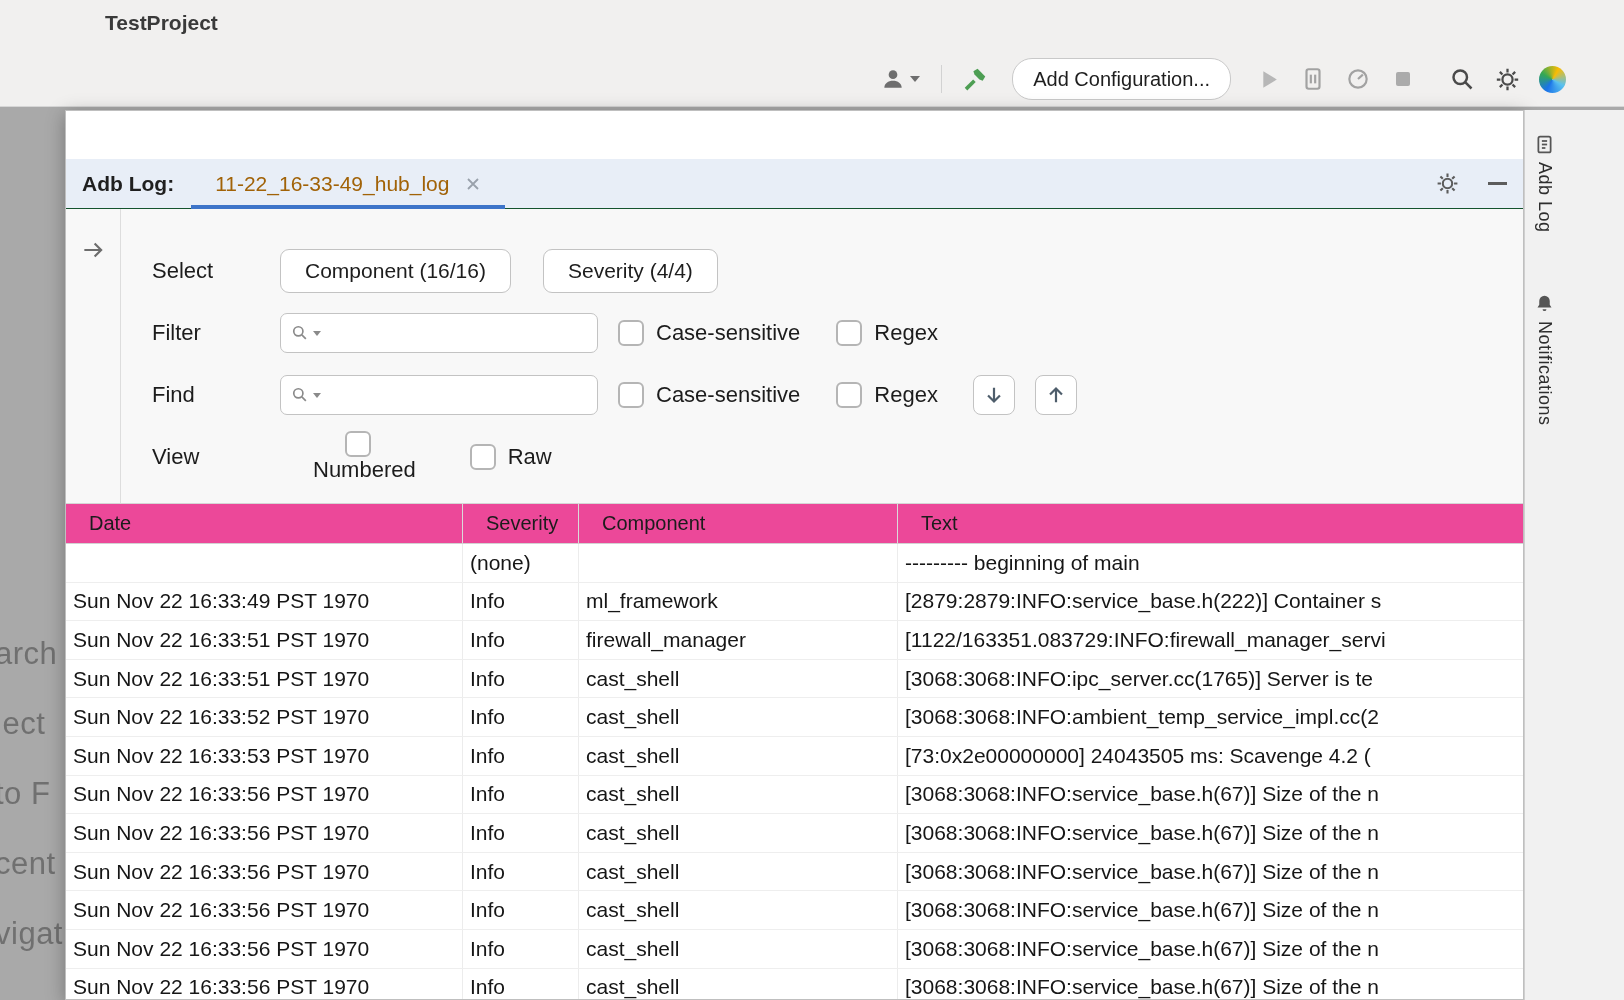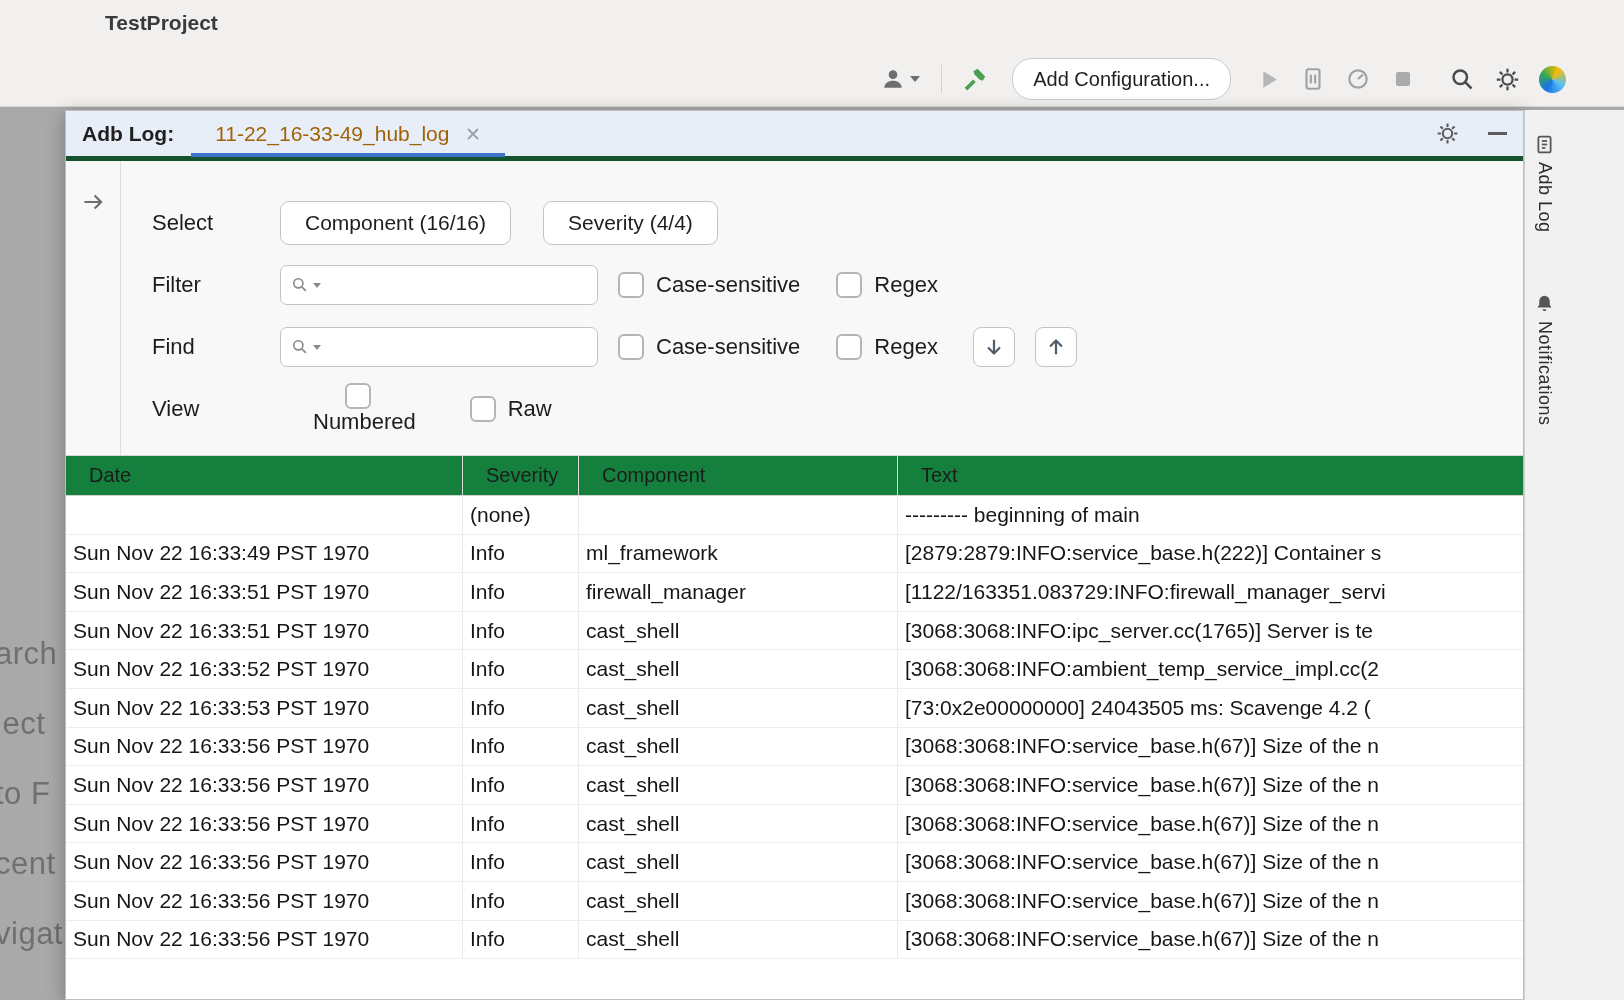--- a/index.html
+++ b/index.html
@@ -49,22 +49,22 @@
   }
 
   
   .panel {
     position:absolute; left:65px; top:110px; width:1459px; height:890px;
     background:#ffffff; border:1px solid #bfbfbf;
     box-shadow:0 4px 18px rgba(0,0,0,0.30);
     display:flex; flex-direction:column;
   }
   .tabbar {
-    height:50px; flex:0 0 50px; background:#e8eef7; border-bottom:5px solid #14532d;
-    display:flex; align-items:center; padding:0 16px; position:relative;
+    height:50px; flex:0 0 50px; background:#e8eef7; border-bottom:1px solid #14532d;
+    display:flex; align-items:center; padding:0 16px; position:relative;margin-top:48px;
   }
   .tool-label { font-size:21px; font-weight:bold; color:#1f1f1f; }
   .tab {
     margin-left:17px; height:100%; display:flex; align-items:center; gap:16px;
     padding:0 24px; position:relative; cursor:default;
   }
   .tab-label { font-size:21px; color:#a16207; }
   .tab-underline {
     position:absolute; left:0; right:0; bottom:-1px; height:4px; background:#3d74c9;
   }
@@ -110,21 +110,21 @@
   .ml35 { margin-left:35px; } .ml20 { margin-left:20px; }
   .ml5  { margin-left:21px;flex-direction:column;  } .ml54 { margin-left:54px; }
   .nav-btn {
     width:42px; height:40px; background:#fff; border:1px solid #c3c3c3; border-radius:8px;
     display:flex; align-items:center; justify-content:center;
   }
 
   
   .table-header {
     flex:0 0 40px; display:grid; grid-template-columns:397px 116px 319px 1fr;
-    background:#15803d; border-bottom:1px solid #d2d2d2;
+    background:#ec4899; border-bottom:1px solid #d2d2d2;
   }
   .th {
     display:flex; align-items:center; padding-left:23px;
     font-size:20px; color:#1c1c1c; border-right:1px solid #dadada;
   }
   .th:last-child { border-right:none; }
   .table-body { flex:1; overflow:hidden; background:#fff; }
   .tr {
     display:grid; grid-template-columns:397px 116px 319px 1fr; height:38.6px;
     border-bottom:1px solid #eeeeee;

